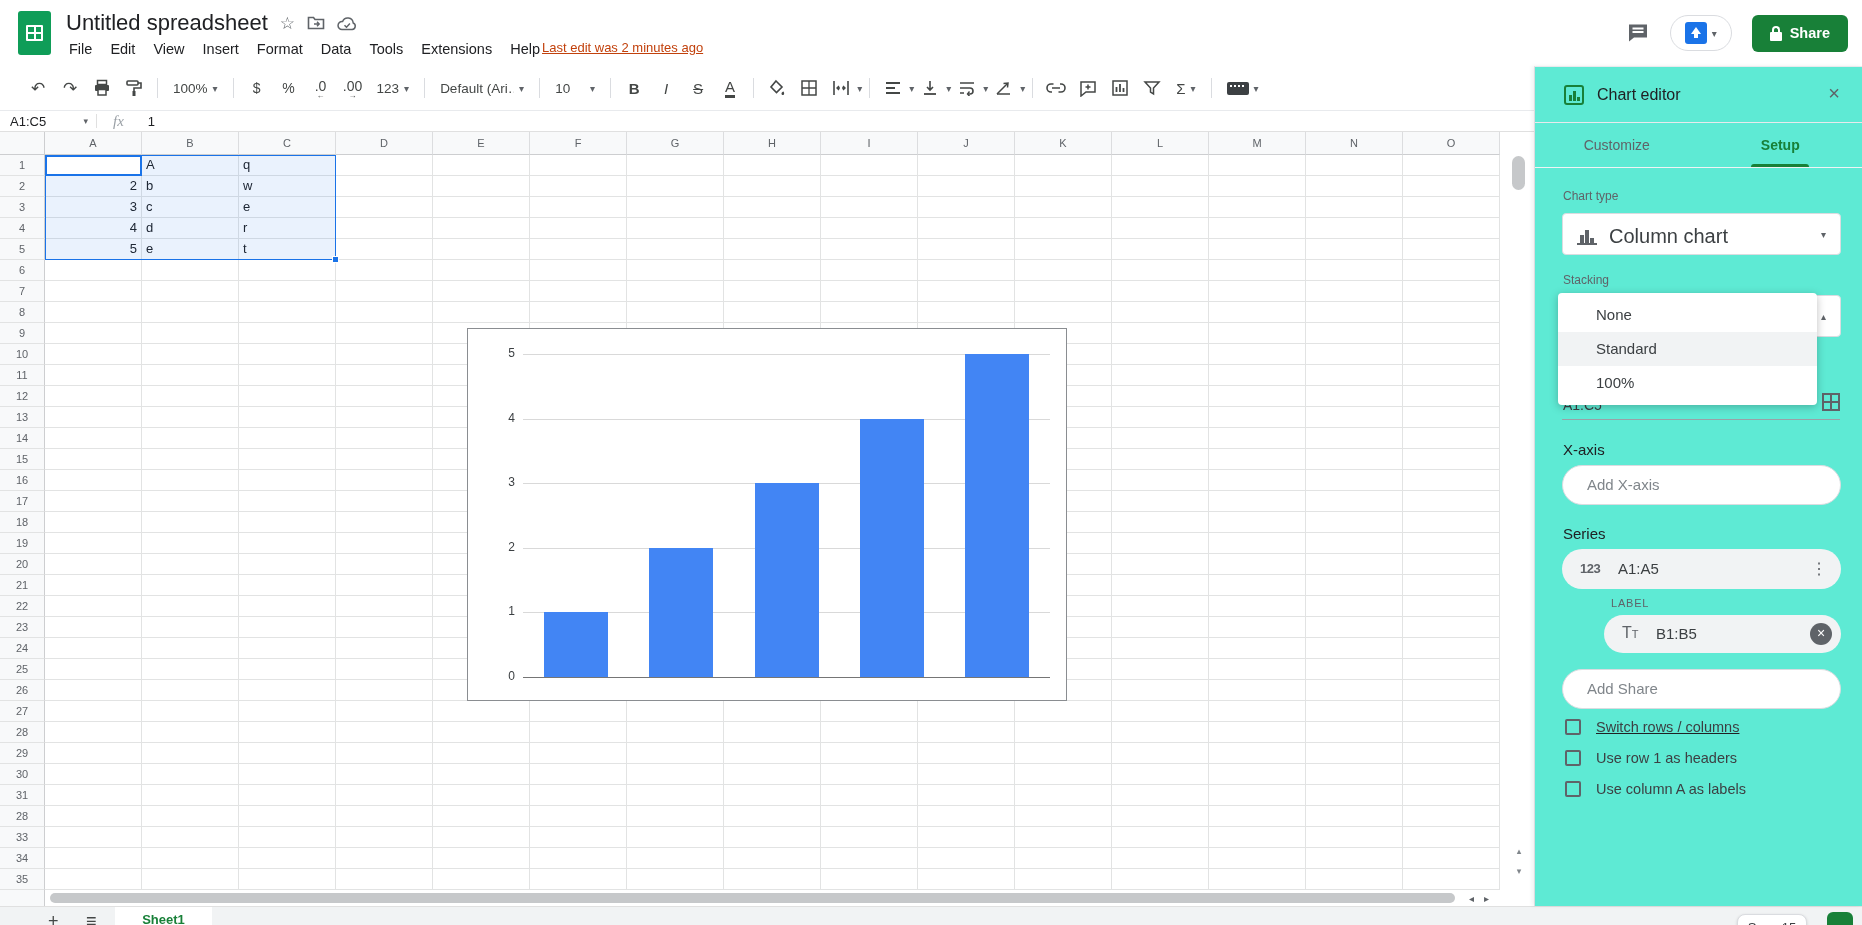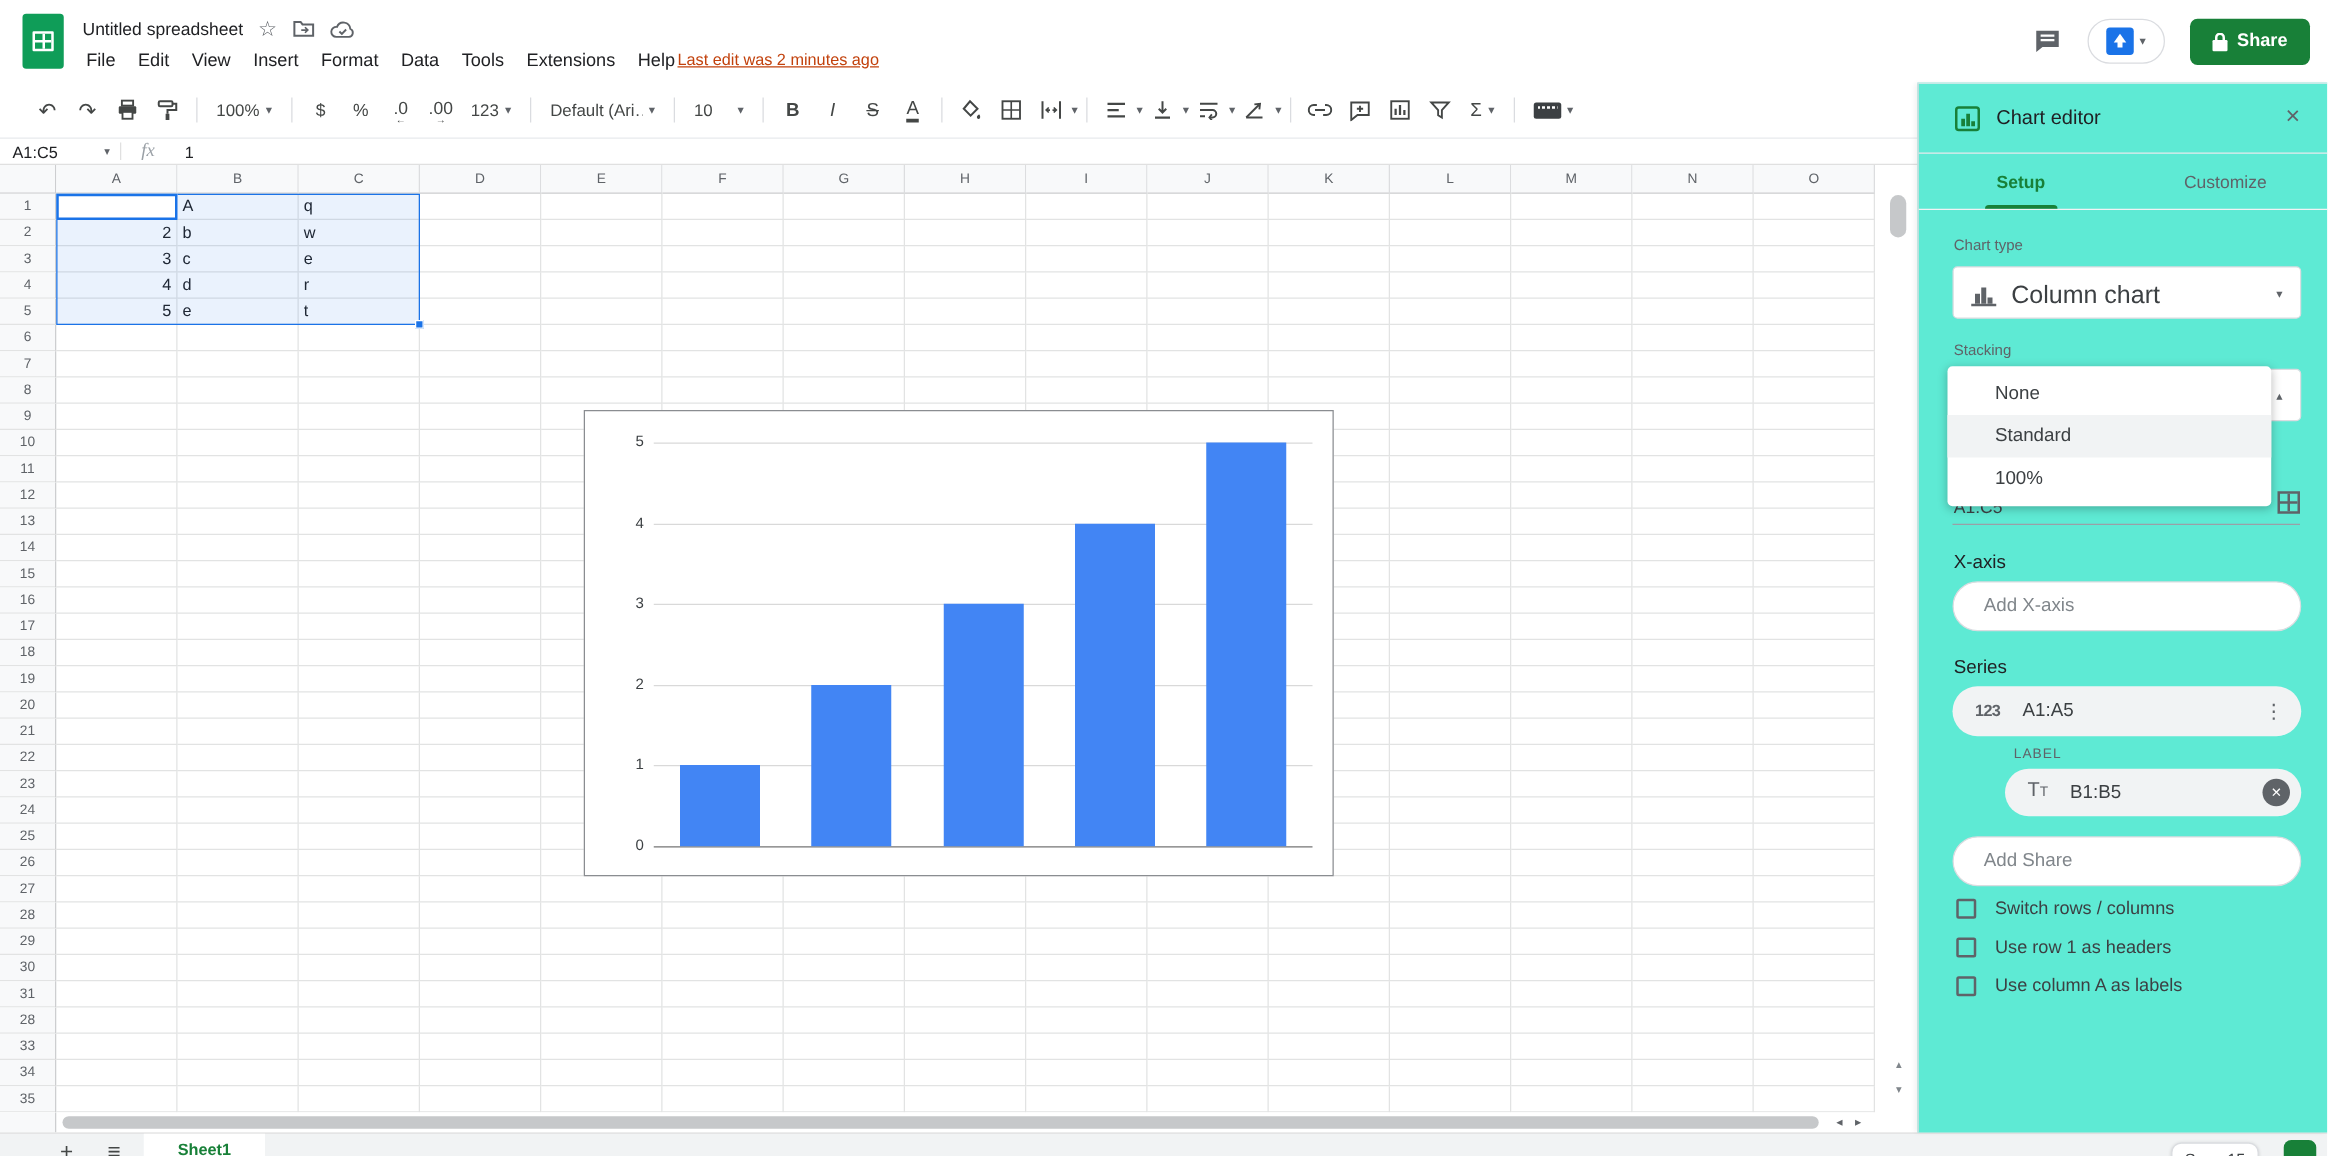--- a/index.html
+++ b/index.html
@@ -7,21 +7,21 @@
   #app { position:relative; width:1862px; height:925px; overflow:hidden; background:#fff;
          font-family:"Liberation Sans", sans-serif; color:#202124; }
 
   
   .header { position:absolute; left:0; top:0; width:1862px; height:66px; background:#fff; }
   .logo { position:absolute; left:18px; top:11px; width:33px; height:44px; background:#0f9d58; border-radius:3px; }
   .logo .sheet-grid { position:absolute; left:8px; top:14px; width:17px; height:16px;
        border:2px solid #fff; border-radius:1px;
        background:linear-gradient(#fff,#fff) 50% 0/2px 100% no-repeat, linear-gradient(#fff,#fff) 0 50%/100% 2px no-repeat; }
   .title-row { position:absolute; left:66px; top:10px; height:26px; display:flex; align-items:center; gap:12px; }
-  .doc-title { font-size:14px; color:#202124; }
+  .doc-title { font-size:22px; color:#202124; }
   .hicon { color:#5f6368; font-size:17px; line-height:1; display:inline-flex; align-items:center; }
   .menu-row { position:absolute; left:60px; top:36px; height:26px; display:flex; align-items:center; }
   .menu-item { font-size:14.5px; color:#202124; padding:3px 9px; border-radius:4px; cursor:default; }
   .last-edit { font-size:13px; color:#c2410c; text-decoration:underline; margin-left:14px; }
   .header-right { position:absolute; right:14px; top:0; height:66px; display:flex; align-items:center; gap:20px; }
   .present-pill { width:62px; height:36px; border:1px solid #dadce0; border-radius:20px; display:flex; align-items:center; justify-content:center; gap:5px; background:#fff; }
   .present-box { width:22px; height:22px; background:#1a73e8; border-radius:3px; position:relative; }
   .present-box:after { content:""; position:absolute; left:6px; top:5px; border-left:5px solid transparent; border-right:5px solid transparent; border-bottom:7px solid #fff; }
   .present-box:before { content:""; position:absolute; left:9px; top:9px; width:4px; height:7px; background:#fff; }
   .share-btn { height:37px; background:#188038; color:#fff; border:none; border-radius:6px; display:flex; align-items:center; gap:8px; padding:0 18px; font-size:14.5px; font-weight:bold; font-family:inherit; }
@@ -1046,22 +1046,22 @@
     <div class="p-header">
       <div class="p-chart-icon">
         <i style="left:3px; height:6px;"></i>
           <i style="left:7px; height:10px;"></i>
           <i style="left:11px; height:4px;"></i>
       </div>
       <div class="p-title">Chart editor</div>
       <div class="p-close">×</div>
     </div>
     <div class="p-tabs">
+      <div class="p-tab">Customize</div>
       <div class="p-tab active">Setup</div>
-      <div class="p-tab">Customize</div>
     </div>
 
     <div class="p-label" style="top:122px;">Chart type</div>
     <div class="p-select" style="top:146px;">
       <div class="ct-icon">
         <i style="left:3px; height:8px;"></i>
           <i style="left:8px; height:13px;"></i>
           <i style="left:13px; height:5px;"></i>
       </div>
       <span class="val">Column chart</span>
@@ -1094,21 +1094,21 @@
     </div>
     <div class="label-caption">LABEL</div>
     <div class="label-pill">
       <span class="tt-icon">T<small>T</small></span>
       <span class="label-val">B1:B5</span>
       <span class="remove-btn">×</span>
     </div>
     <div class="p-pill" style="top:602px;">Add Share</div>
 
     <div>
-        <div class="cb-row" style="top: 650px;">
+        <div class="cb-row" style="top: 650px; text-decoration: underline;">
           <span class="cb-box"></span>
           <span class="cb-label">Switch rows / columns</span>
         </div>
         <div class="cb-row" style="top: 681px;">
           <span class="cb-box"></span>
           <span class="cb-label">Use row 1 as headers</span>
         </div>
         <div class="cb-row" style="top: 712px;">
           <span class="cb-box"></span>
           <span class="cb-label">Use column A as labels</span>

